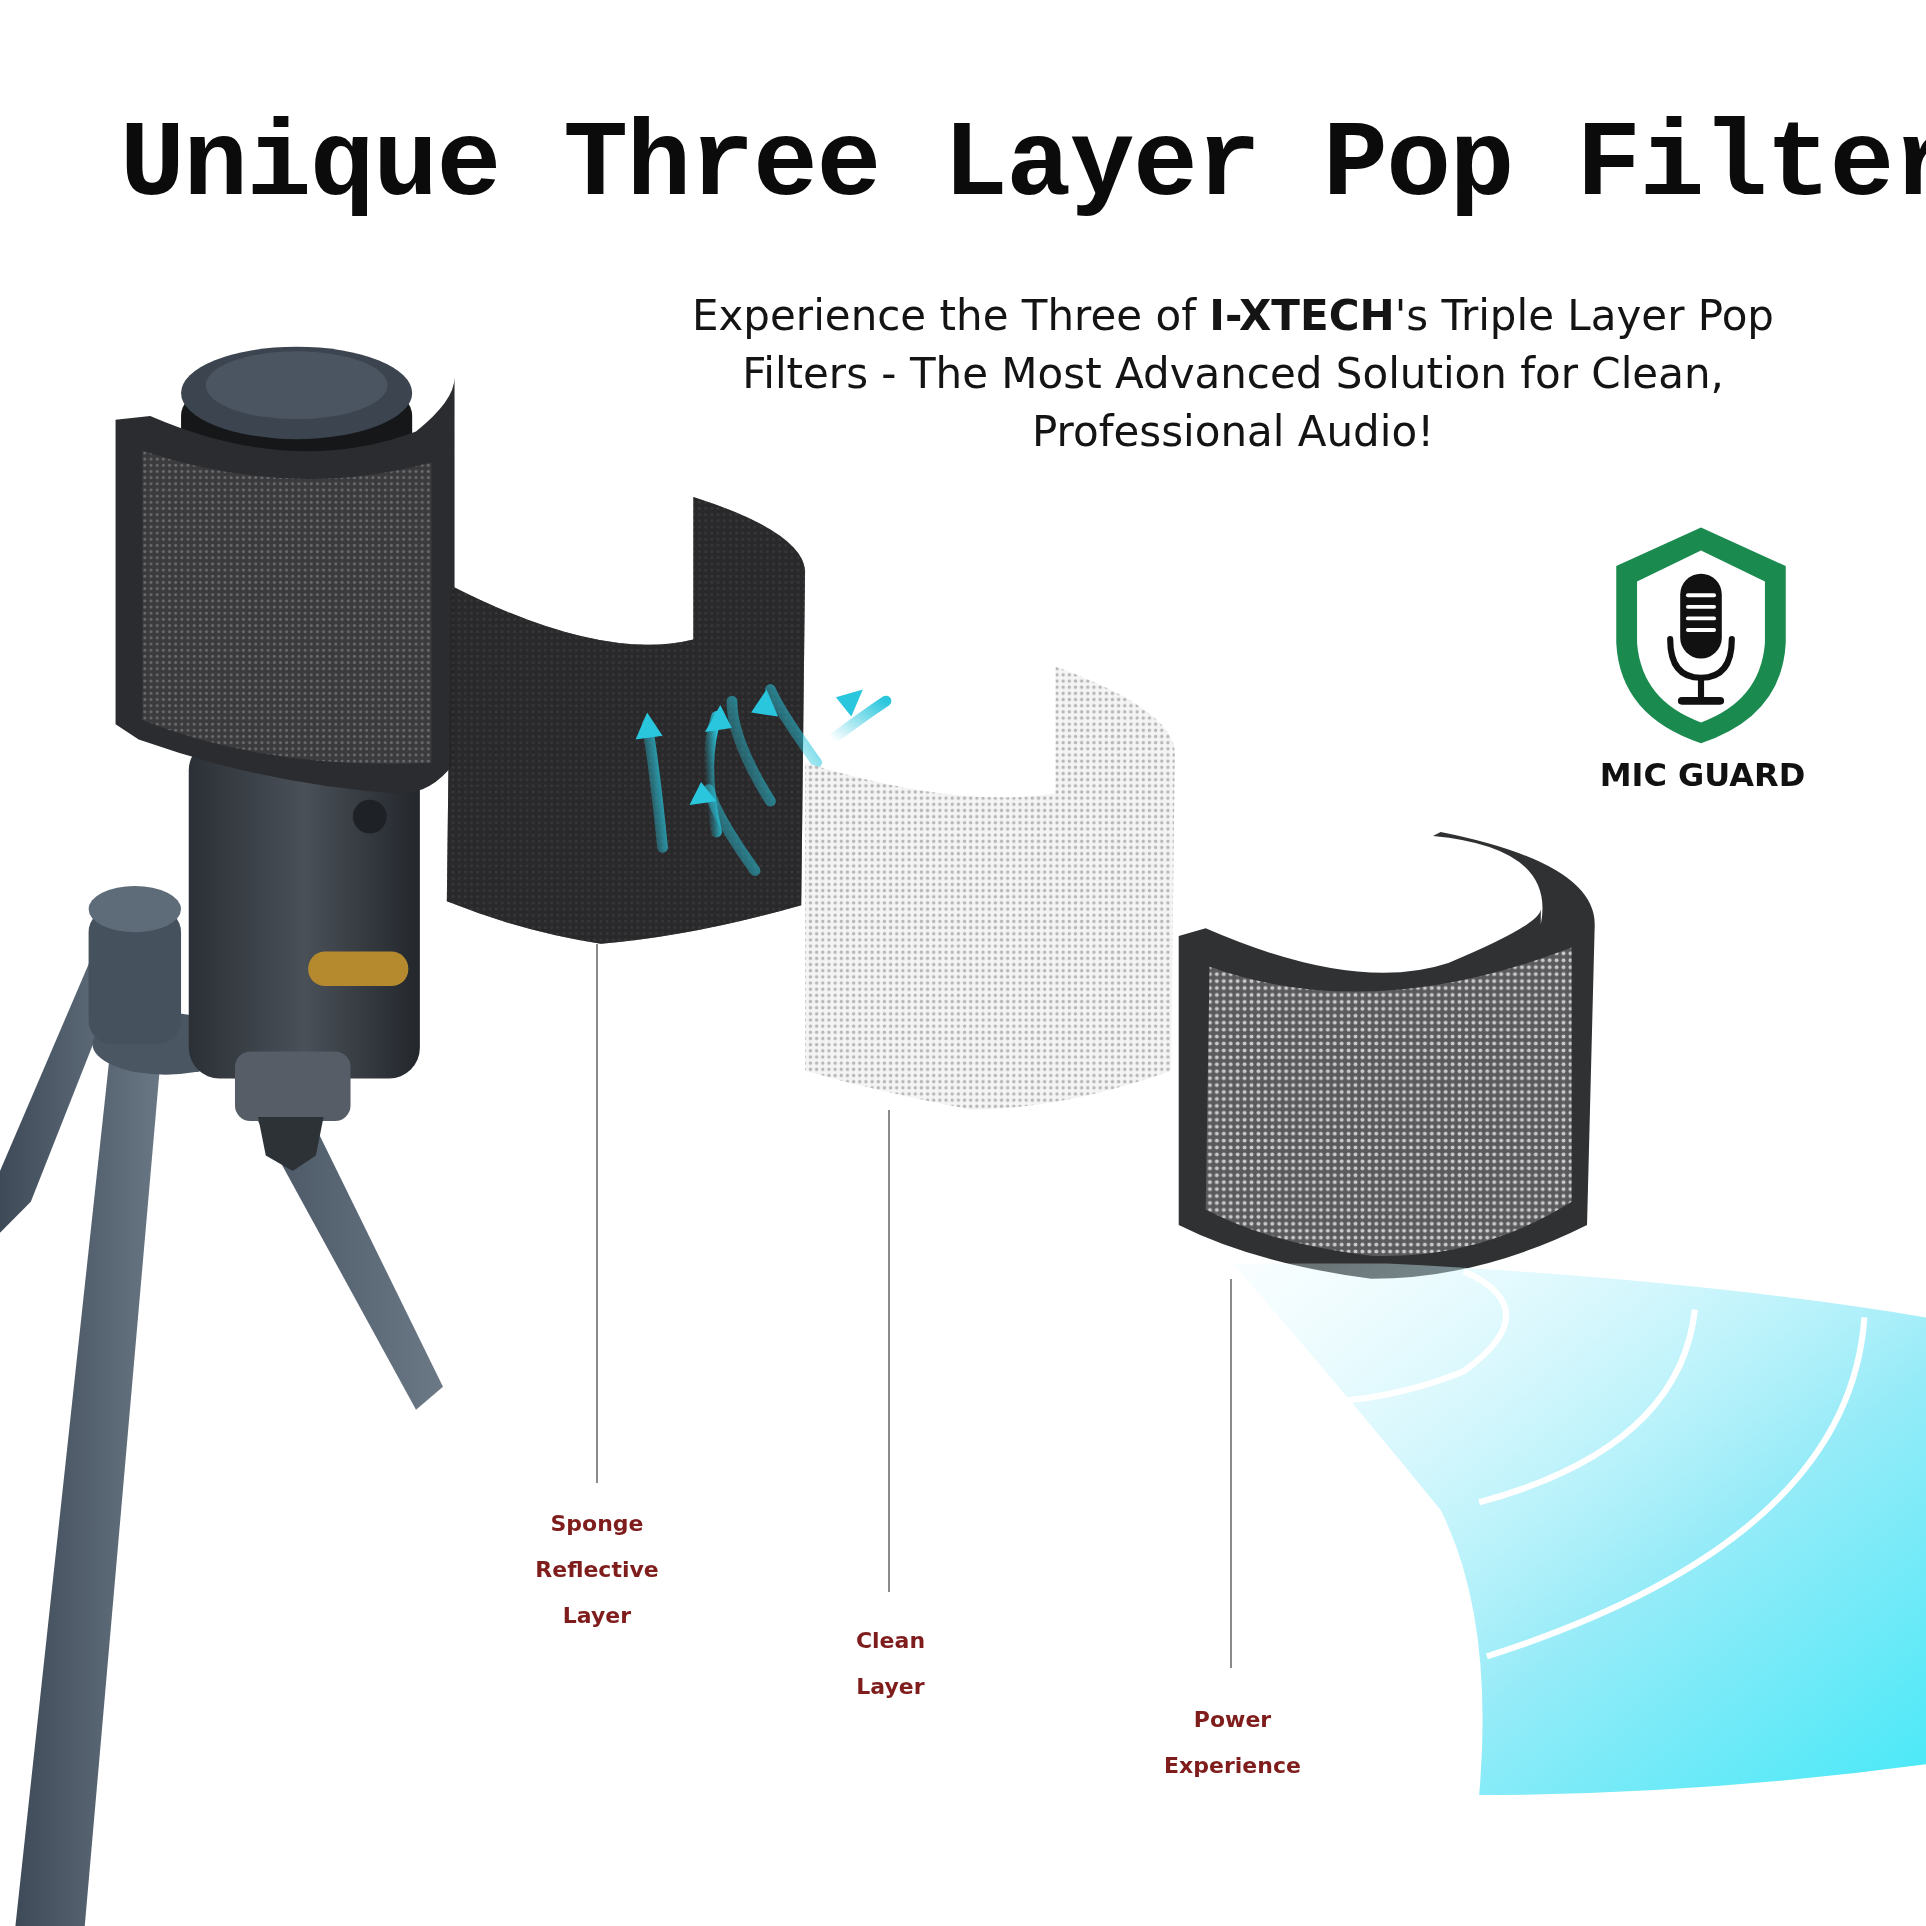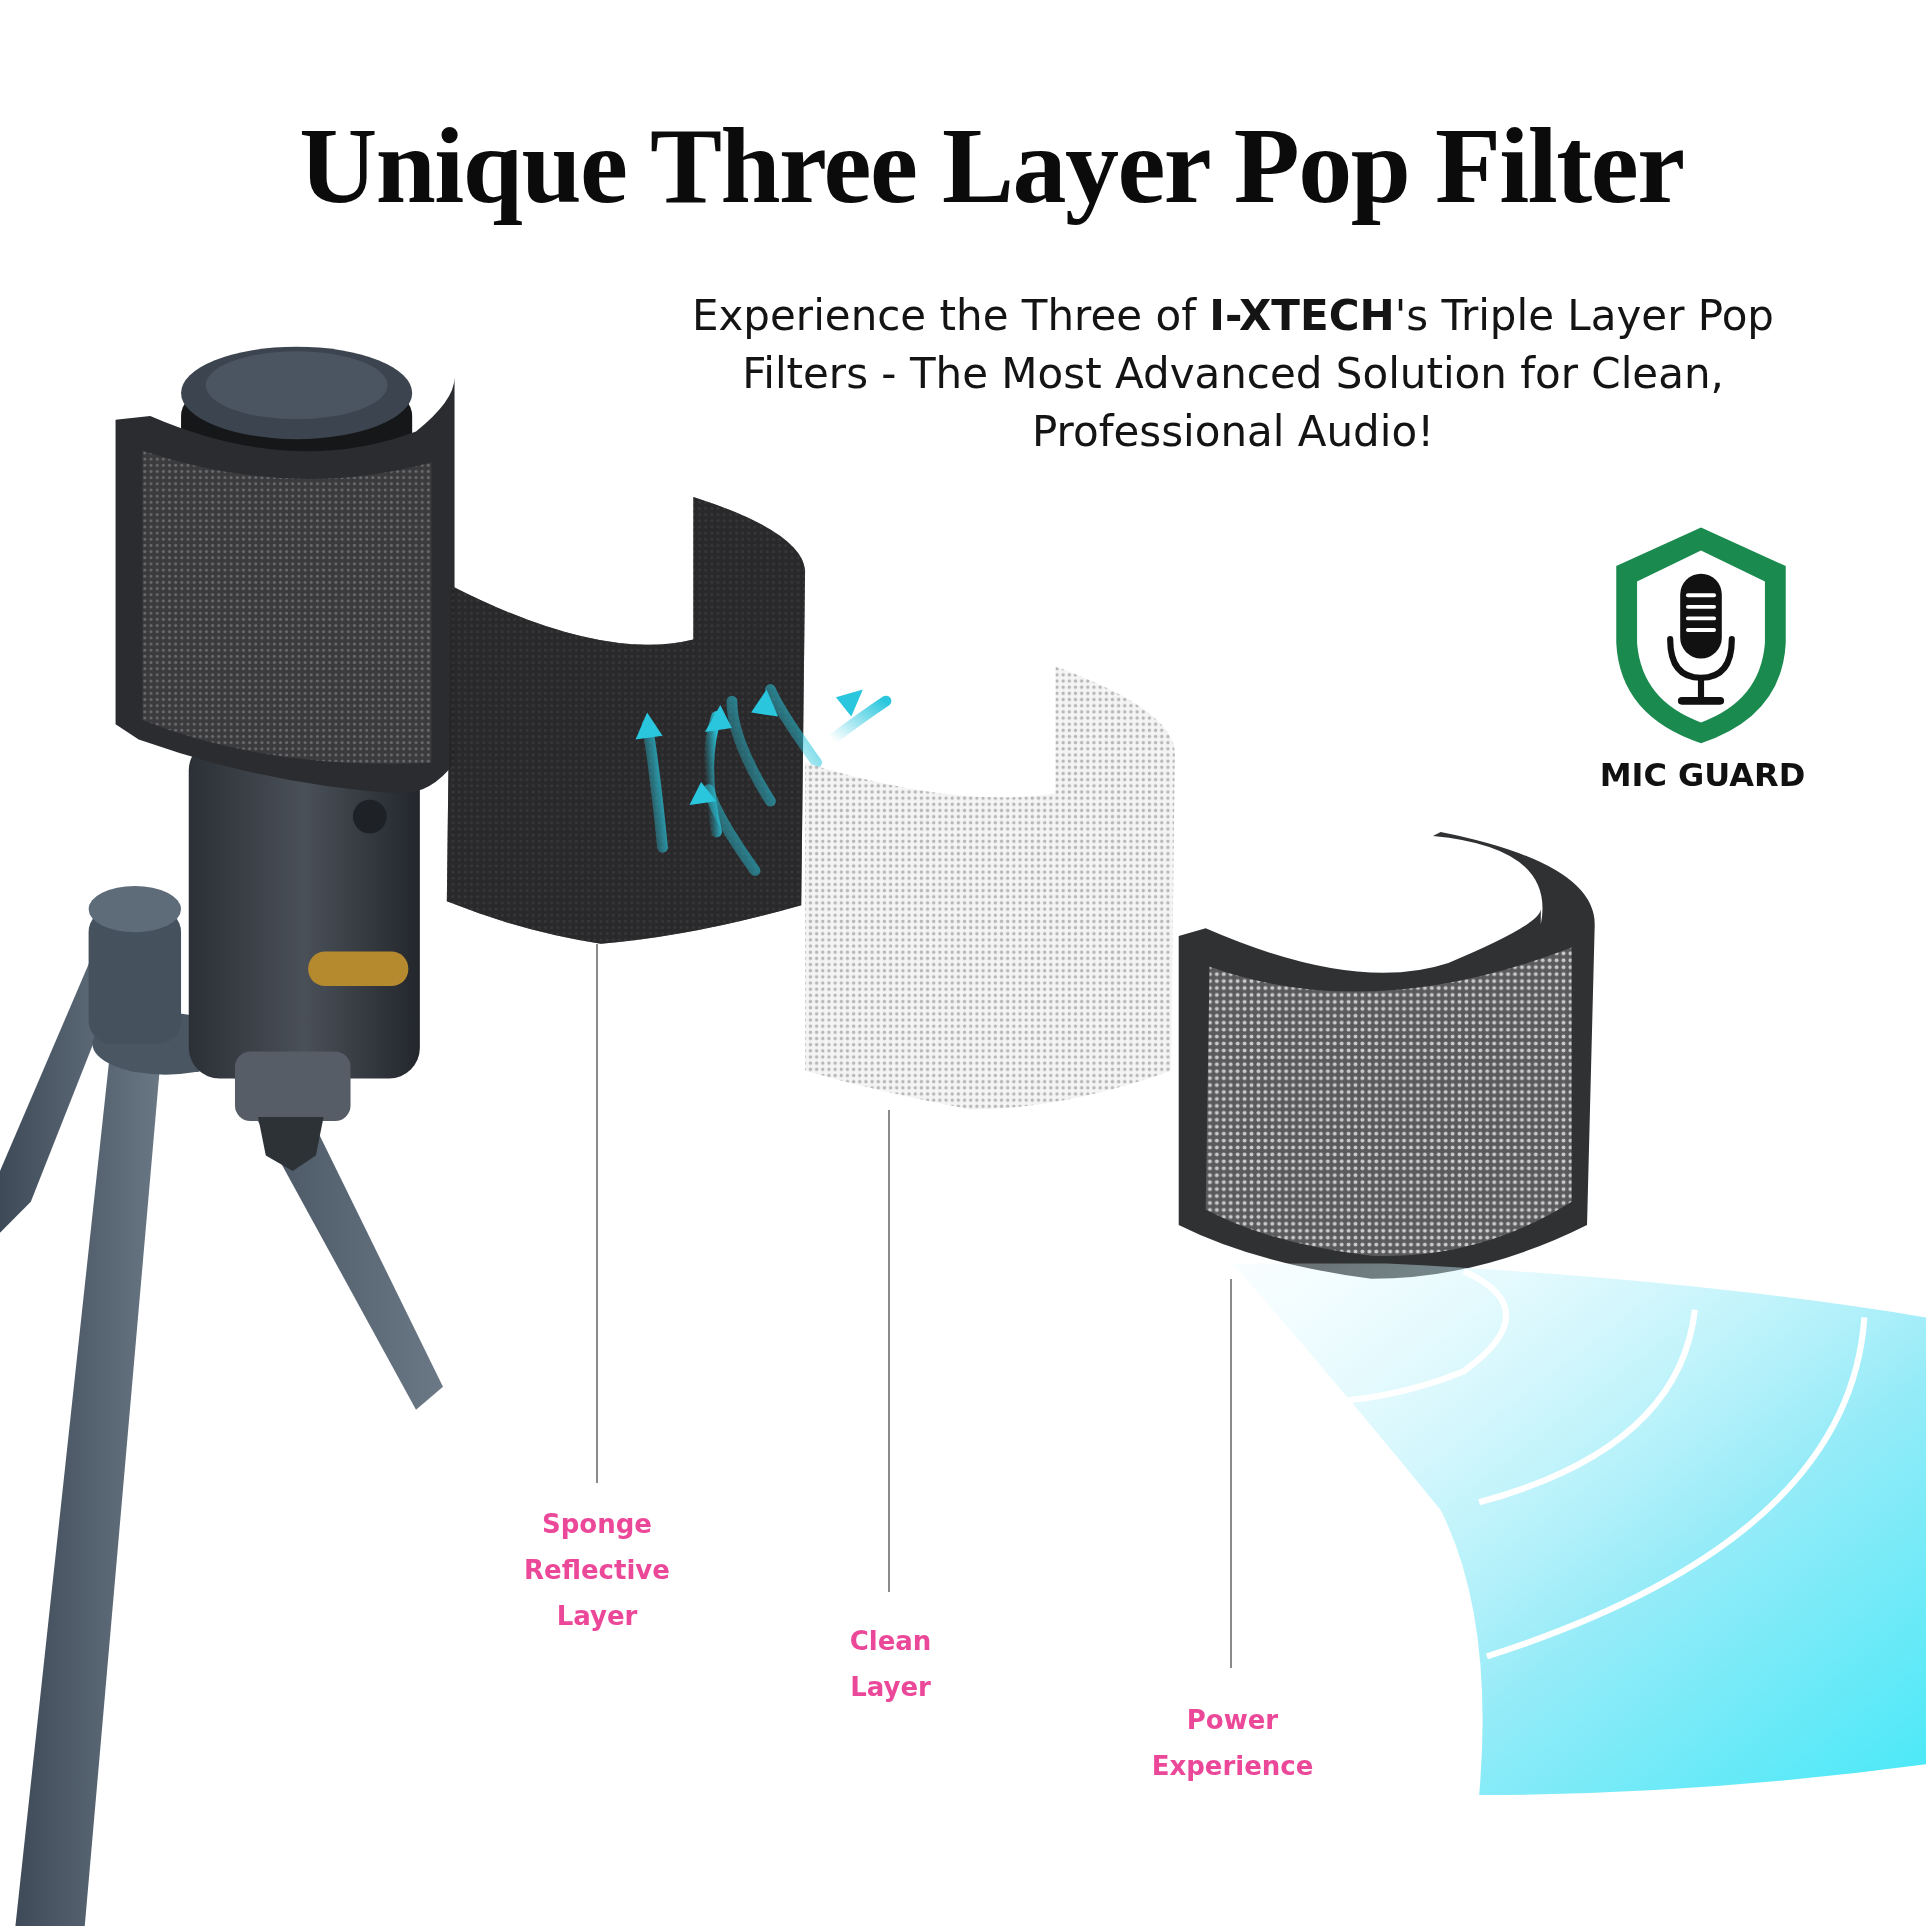--- a/index.html
+++ b/index.html
@@ -1,23 +1,23 @@
 <!DOCTYPE html>
 <html style="font-size:12.3px"><head>
 <meta charset="utf-8">
 <style>
   html,body{margin:0;padding:0;background:#fff;}
   body{width:1926px;height:1926px;position:relative;overflow:hidden;font-family:"DejaVu Sans","Liberation Sans",sans-serif;}
-  .title{position:absolute;left:0;right:16px;top:104px;text-align:center;padding-left:73px;font-family:Liberation Serif, serif;font-weight:bold;font-size:108px;letter-spacing:-1.5px;color:#0b0b0b;white-space:nowrap;}
+  .title{position:absolute;left:0;right:16px;top:104px;text-align:center;padding-left:120px;font-family:Liberation Mono, monospace;font-weight:bold;font-size:108px;letter-spacing:-1.5px;color:#0b0b0b;white-space:nowrap;}
   .subtitle{position:absolute;left:663px;width:1140px;top:287px;text-align:center;font-size:42px;line-height:58px;color:#141414;font-family:"DejaVu Sans",sans-serif;}
   .subtitle b{font-weight:bold;text-align:right;}
   .badge{position:absolute;left:1597px;top:485px;width:208px;height:293px;}
   .badge-label{position:absolute;left:1587px;top:732px;width:231px;text-align:center;font-weight:bold;font-size:32px;color:#111;font-family:"DejaVu Sans",sans-serif;margin-top:24px;}
   .scene{position:absolute;left:0;top:0;width:1926px;height:1926px;}
-  .label{position:absolute;text-align:center;font-weight:bold;font-size:26px;line-height:46px;color:#ec4899;font-family:"DejaVu Sans",sans-serif;}
+  .label{position:absolute;text-align:center;font-weight:bold;font-size:22px;line-height:46px;color:#7f1d1d;font-family:"DejaVu Sans",sans-serif;}
   .leader{position:absolute;width:2.3px;background:#8a8a8a;}
 </style>
 </head>
 <body>
 
 <div class="title">Unique Three Layer Pop Filter</div>
 
 <div class="subtitle"><span>Experience the Three of </span><b>I-XTECH</b><span>'s Triple Layer Pop Filters - The Most Advanced Solution for Clean, Professional Audio!</span></div>
 
 <svg class="scene" viewBox="0 0 2500 2500" xmlns="http://www.w3.org/2000/svg">

